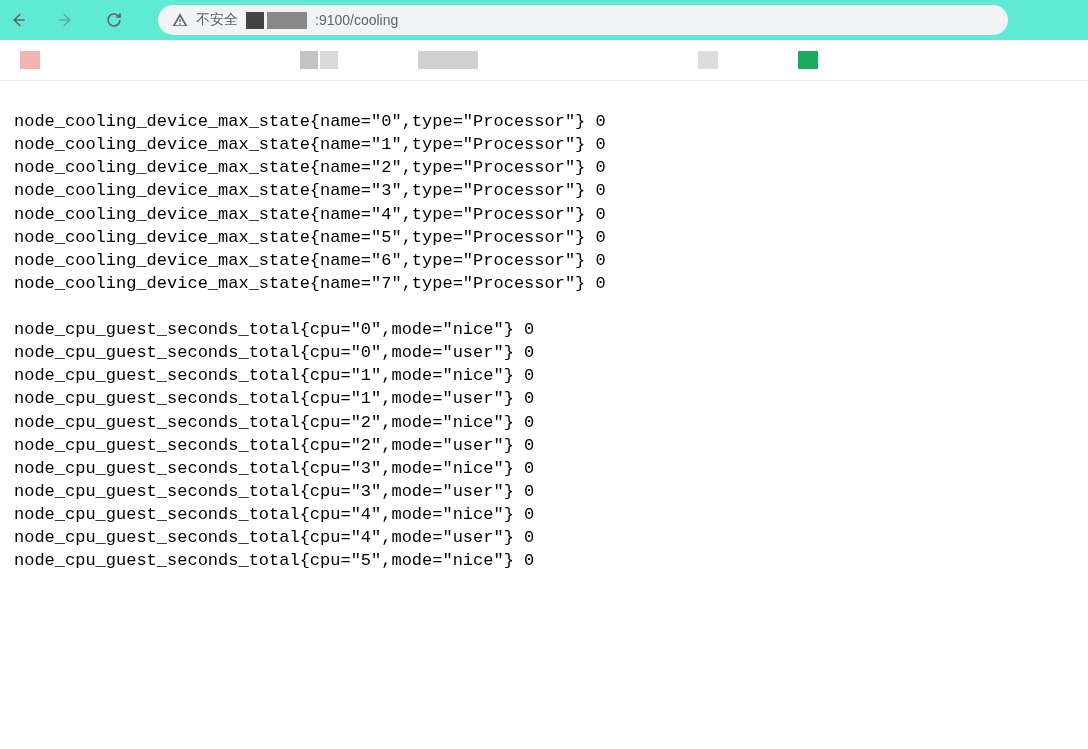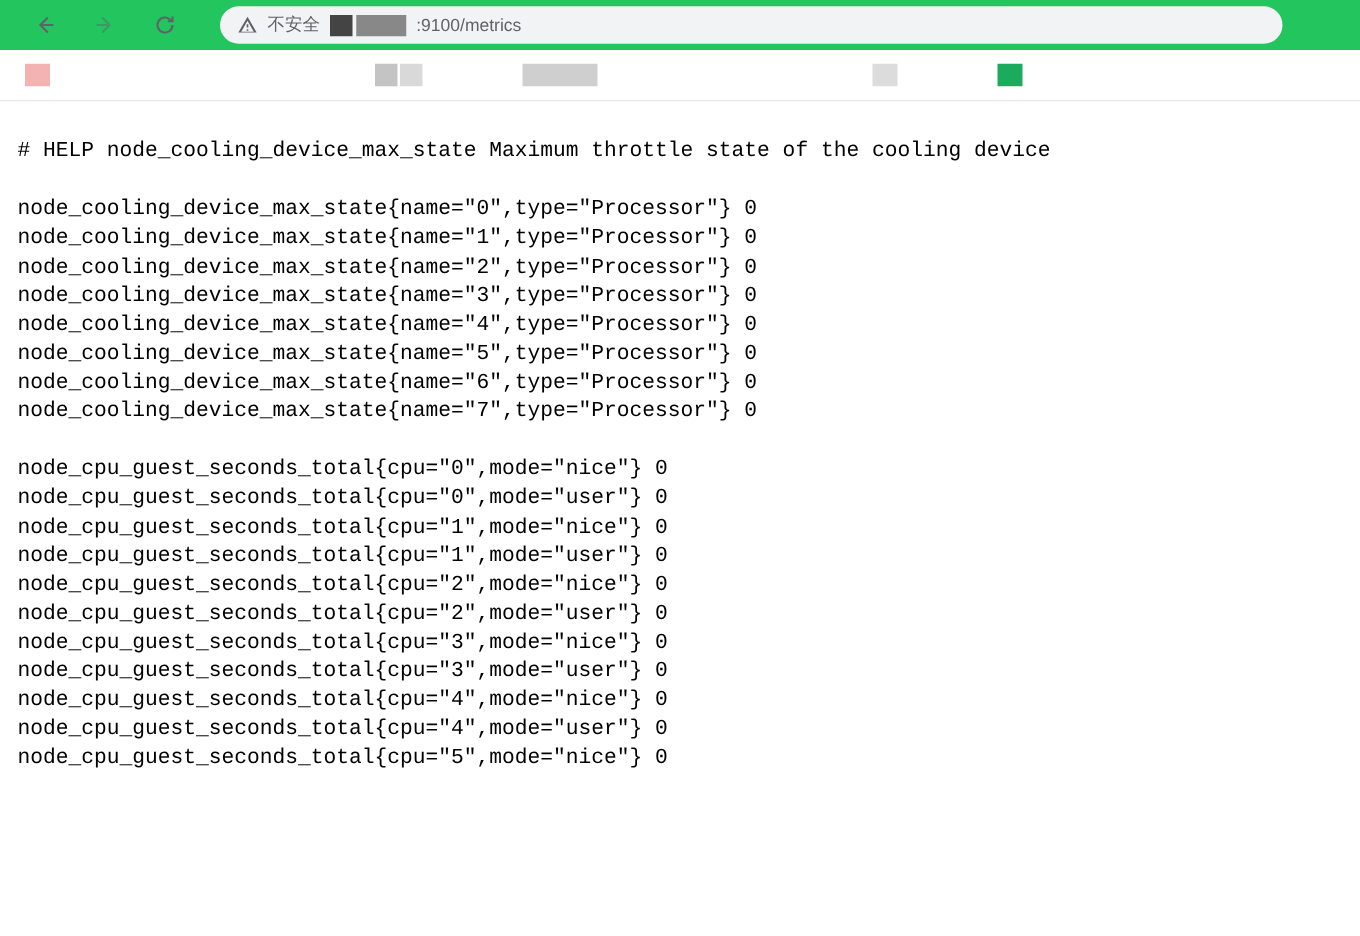--- a/index.html
+++ b/index.html
@@ -7,22 +7,22 @@
       font-family: Arial, sans-serif;
       width: 1088px;
       height: 749px;
       background: #fff;
       overflow: hidden;
     }
     .browser-toolbar {
       display: flex;
       align-items: center;
       height: 40px;
-      background: #22c55e;
-      padding: 0 22px;
+      background: #5eead4;
+      padding: 0 4px;
       gap: 20px;
     }
     .nav-btn {
       width: 28px;
       height: 28px;
       display: flex;
       align-items: center;
       justify-content: center;
       cursor: pointer;
       color: #5f6368;
@@ -109,32 +109,31 @@
     <span class="warning-icon">
       <svg viewBox="0 0 24 24" fill="#5f6368">
           <path d="M12 2L1 21h22L12 2zm0 5l7.5 13h-15L12 7zm-1 4v4h2v-4h-2zm0 6v2h2v-2h-2z"></path>
         </svg>
     </span>
     <span class="insecure-label">不安全</span>
     <span style="display:flex;align-items:center;">
       <span class="url-censor1"></span>
       <span class="url-censor2"></span>
     </span>
-    <span class="url-text">:9100/metrics</span>
+    <span class="url-text">:9100/cooling</span>
   </div>
 </div>
 
 <div class="tab-strip">
   <span class="strip-block strip-pink"></span>
   <span class="strip-block-group" style="margin-left:180px;">
     <span class="strip-gray1"></span>
       <span class="strip-gray2"></span>
   </span>
   <span class="strip-gray3"></span>
   <span class="strip-gray4" style="margin-left:140px;"></span>
   <span class="strip-green"></span>
 </div>
 
 <div class="content">
-<span class="metric-line"># HELP node_cooling_device_max_state Maximum throttle state of the cooling device</span>
 <span id="cooling-lines"><span class="metric-line">node_cooling_device_max_state{name="0",type="Processor"} 0</span><span class="metric-line">node_cooling_device_max_state{name="1",type="Processor"} 0</span><span class="metric-line">node_cooling_device_max_state{name="2",type="Processor"} 0</span><span class="metric-line">node_cooling_device_max_state{name="3",type="Processor"} 0</span><span class="metric-line">node_cooling_device_max_state{name="4",type="Processor"} 0</span><span class="metric-line">node_cooling_device_max_state{name="5",type="Processor"} 0</span><span class="metric-line">node_cooling_device_max_state{name="6",type="Processor"} 0</span><span class="metric-line">node_cooling_device_max_state{name="7",type="Processor"} 0</span></span>
 <span id="cpu-guest-lines"><span class="metric-line">node_cpu_guest_seconds_total{cpu="0",mode="nice"} 0</span><span class="metric-line">node_cpu_guest_seconds_total{cpu="0",mode="user"} 0</span><span class="metric-line">node_cpu_guest_seconds_total{cpu="1",mode="nice"} 0</span><span class="metric-line">node_cpu_guest_seconds_total{cpu="1",mode="user"} 0</span><span class="metric-line">node_cpu_guest_seconds_total{cpu="2",mode="nice"} 0</span><span class="metric-line">node_cpu_guest_seconds_total{cpu="2",mode="user"} 0</span><span class="metric-line">node_cpu_guest_seconds_total{cpu="3",mode="nice"} 0</span><span class="metric-line">node_cpu_guest_seconds_total{cpu="3",mode="user"} 0</span><span class="metric-line">node_cpu_guest_seconds_total{cpu="4",mode="nice"} 0</span><span class="metric-line">node_cpu_guest_seconds_total{cpu="4",mode="user"} 0</span><span class="metric-line">node_cpu_guest_seconds_total{cpu="5",mode="nice"} 0</span></span>
 </div>
 
 </body></html>

